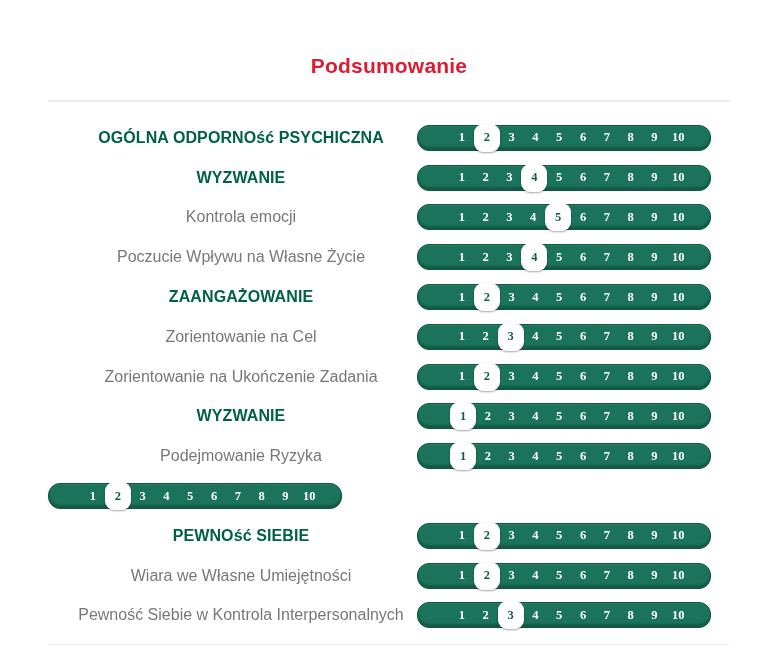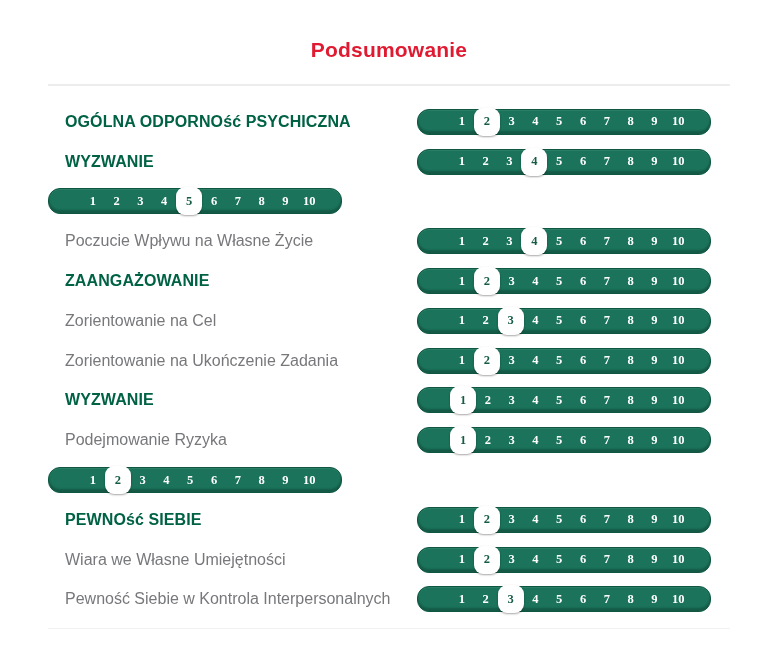--- a/index.html
+++ b/index.html
@@ -13,21 +13,21 @@
     width: 759px;
     height: 663px;
     background: #ffffff;
     overflow: hidden;
   }
   .content {
     margin-left: 48px;
     margin-right: 29px; 
   }
   .title {
-    margin: 0;
+    margin: 16px;
     padding-top: 36px;
     height: 27px;
     text-align: center;
     font-size: 21px;
     line-height: 27px;
     font-weight: bold;
     color: #e01b31;
     letter-spacing: 0.2px;
   }
   .divider {
@@ -35,20 +35,21 @@
     height: 2px;
     background: #ededed;
   }
   .rows {
     margin-top: 16px;
   }
   .row {
     display: flex;
     align-items: center;
     height: 39.8px;
+    text-align: center;
   }
   .row-label {
     flex: 1;
     padding-left: 17px;
     font-size: 16px;
     white-space: nowrap;
     overflow: visible;
   }
   .row-label.header {
     font-weight: bold;
@@ -179,20 +180,21 @@
             <span class="tick">
               <span class="num">9</span>
             </span>
             <span class="tick">
               <span class="num">10</span>
             </span>
           </div>
   </div>
 
   <div class="row">
+    <div class="row-label sub">Kontrola emocji</div>
     <div class="scale-bar">
             <span class="tick">
               <span class="num">1</span>
             </span>
             <span class="tick">
               <span class="num">2</span>
             </span>
             <span class="tick">
               <span class="num">3</span>
             </span>

